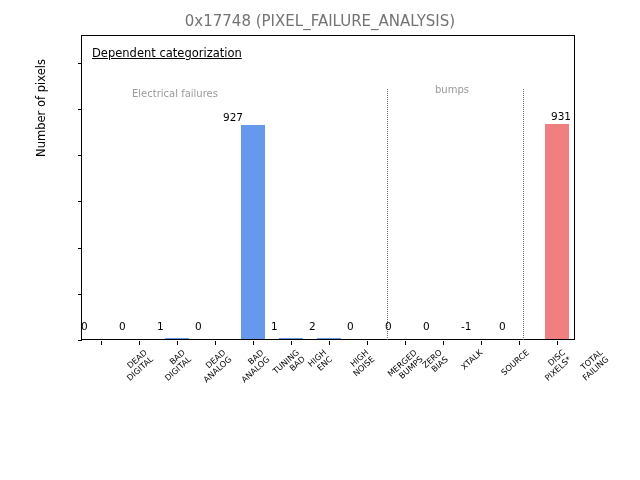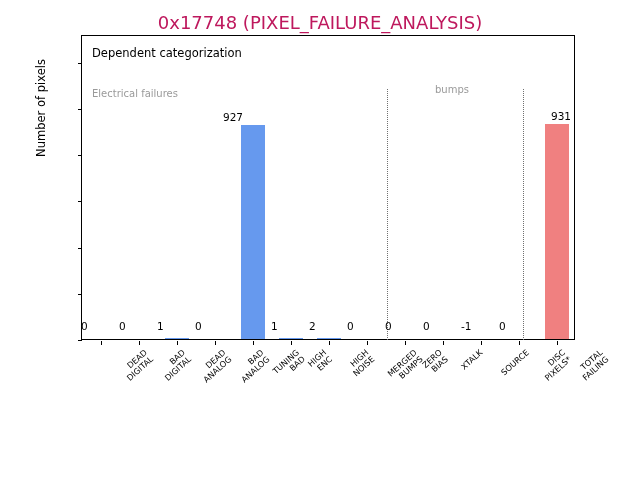--- a/index.html
+++ b/index.html
@@ -21,22 +21,22 @@
     height: 480px;
   }
 
   
   #chart-title {
     position: absolute;
     left: 0;
     top: 12px;
     width: 640px;
     text-align: center;
-    font-size: 18px;
-    color: #be185d;
+    font-size: 15px;
+    color: #737373;
     letter-spacing: 0px;
   }
 
   
   #plot-area {
     position: absolute;
     left: 81px;
     top: 35px;
     width: 494px;
     height: 305px;
@@ -106,20 +106,21 @@
     color: #000000;
     white-space: nowrap;
   }
   .ann-grey {
     position: absolute;
     font-size: 10px;
     color: #9a9a9a;
     white-space: nowrap;
     text-align: center;
     line-height: 1.25;
+    margin-left: 40px;
   }
   .vdiv {
     position: absolute;
     width: 0;
     border-left: 1.6px dotted #707070;
   }
 
   
   #footnote {
     position: absolute;
@@ -143,21 +144,21 @@
   <div id="plot-area">
 
     <div class="ytick-mark" style="top:304px;"></div>
     <div class="ytick-mark" style="top:257.8px;"></div>
     <div class="ytick-mark" style="top:211.6px;"></div>
     <div class="ytick-mark" style="top:165.4px;"></div>
     <div class="ytick-mark" style="top:119.2px;"></div>
     <div class="ytick-mark" style="top:73.0px;"></div>
     <div class="ytick-mark" style="top:26.8px;"></div>
 
-    <div class="ann-head" style="left:10px; top:10px;">Dependent categorization</div>
+    <div class="ann-head" style="left:10px; top:10px;text-decoration:underline;">Dependent categorization</div>
 
     <div class="ann-grey" style="left:10px; top:52px; text-align:left;">Electrical failures</div>
 
     <div class="ann-grey" style="left:370px; top:48px; width:120px; margin-left:-60px;">
       <div>bumps</div>
     </div>
 
     <div class="vdiv" style="left:305px; top:53px; height:251px;"></div>
     <div class="vdiv" style="left:441px; top:53px; height:251px;"></div>
 

